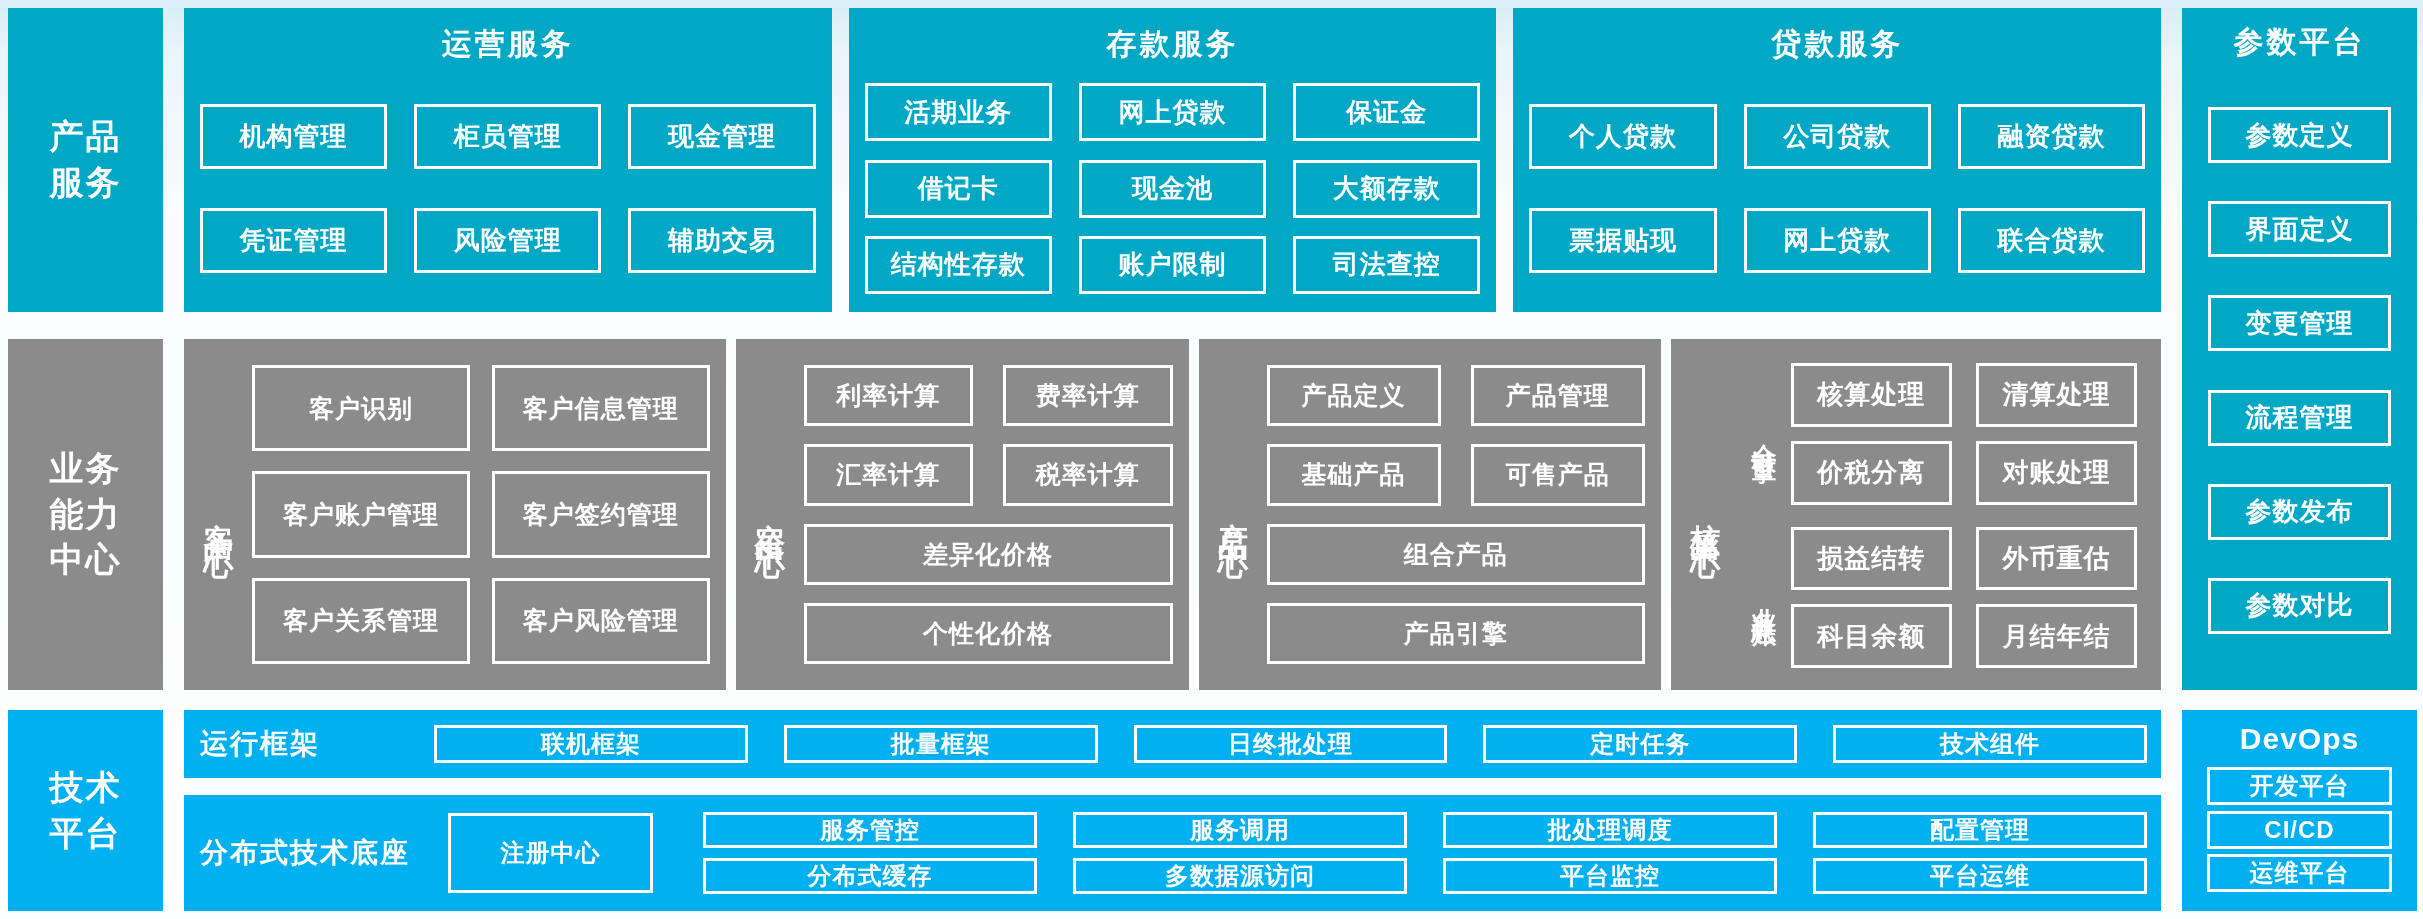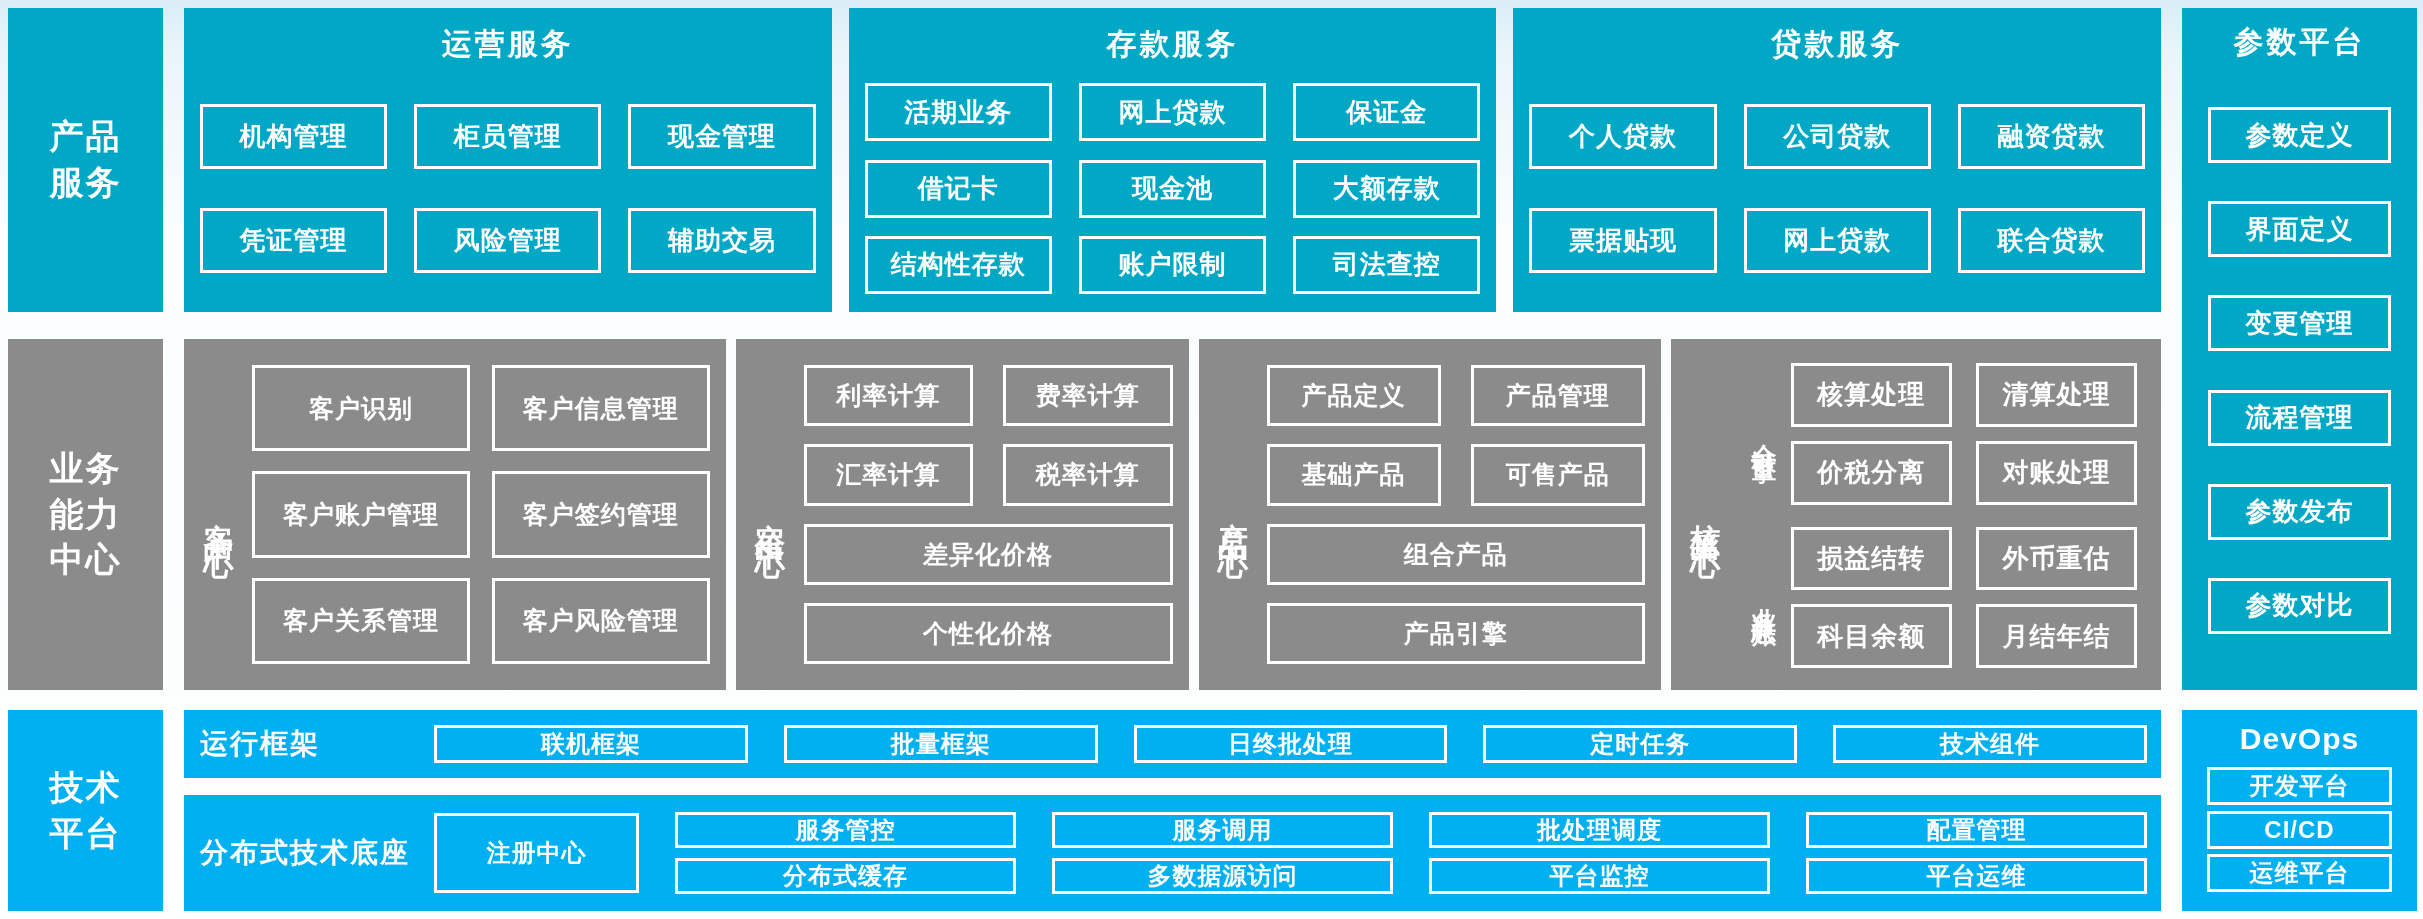--- a/index.html
+++ b/index.html
@@ -58,21 +58,21 @@
   .ggrid .wbox{font-size:25px;}
   .ggrid.four-row{grid-template-rows:repeat(4,1fr);gap:18px 30px;}
   .span2{grid-column:1 / span 2;}
   .acc-groups{flex:1;display:flex;flex-direction:column;gap:22px;padding:24px 24px 22px 0;}
   .acc-group{flex:1;display:flex;}
   .g2x2{flex:1;display:grid;grid-template-columns:repeat(2,1fr);gap:14px 24px;padding:0;}
   
   .lbl-tech{grid-column:1;grid-row:5 / span 3;}
   .band{color:#fff;display:flex;align-items:center;}
   .band-runtime{grid-column:2;grid-row:5;}
-  .band-distributed{grid-column:2;grid-row:7;}
+  .band-distributed{grid-column:2;grid-row:7;gap:14px;}
   .band-label{font-weight:bold;font-size:28px;letter-spacing:2px;padding-left:16px;
     white-space:nowrap;width:250px;box-sizing:border-box;}
   .bbox{border:3px solid #fff;color:#fff;font-weight:bold;font-size:24px;
     display:flex;align-items:center;justify-content:center;letter-spacing:1px;
     box-sizing:border-box;}
   .runtime-boxes{flex:1;display:flex;gap:36px;padding-right:14px;}
   .runtime-boxes .bbox{flex:1;height:38px;}
   .registry{width:205px;height:80px;flex:0 0 auto;text-align:center;}
   .dist-grid{flex:1;display:grid;grid-template-columns:repeat(4,1fr);
     grid-template-rows:36px 36px;gap:10px 36px;margin-left:36px;padding-right:14px;}

